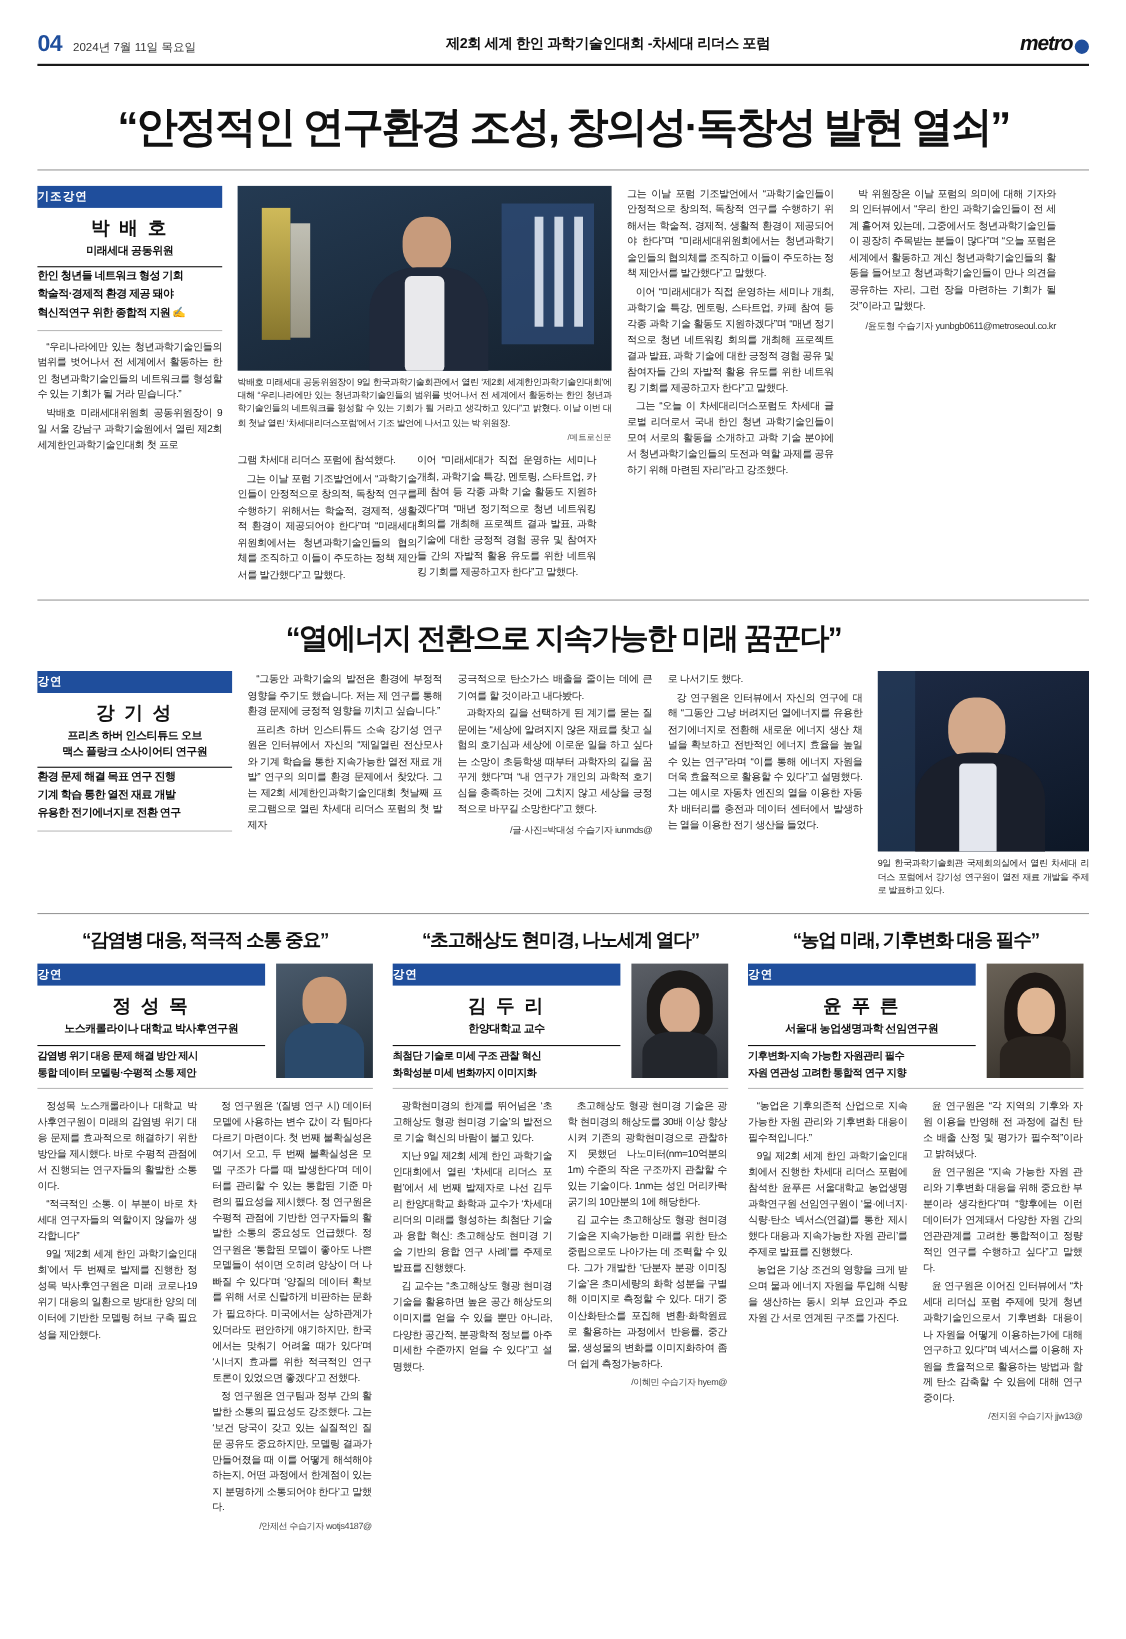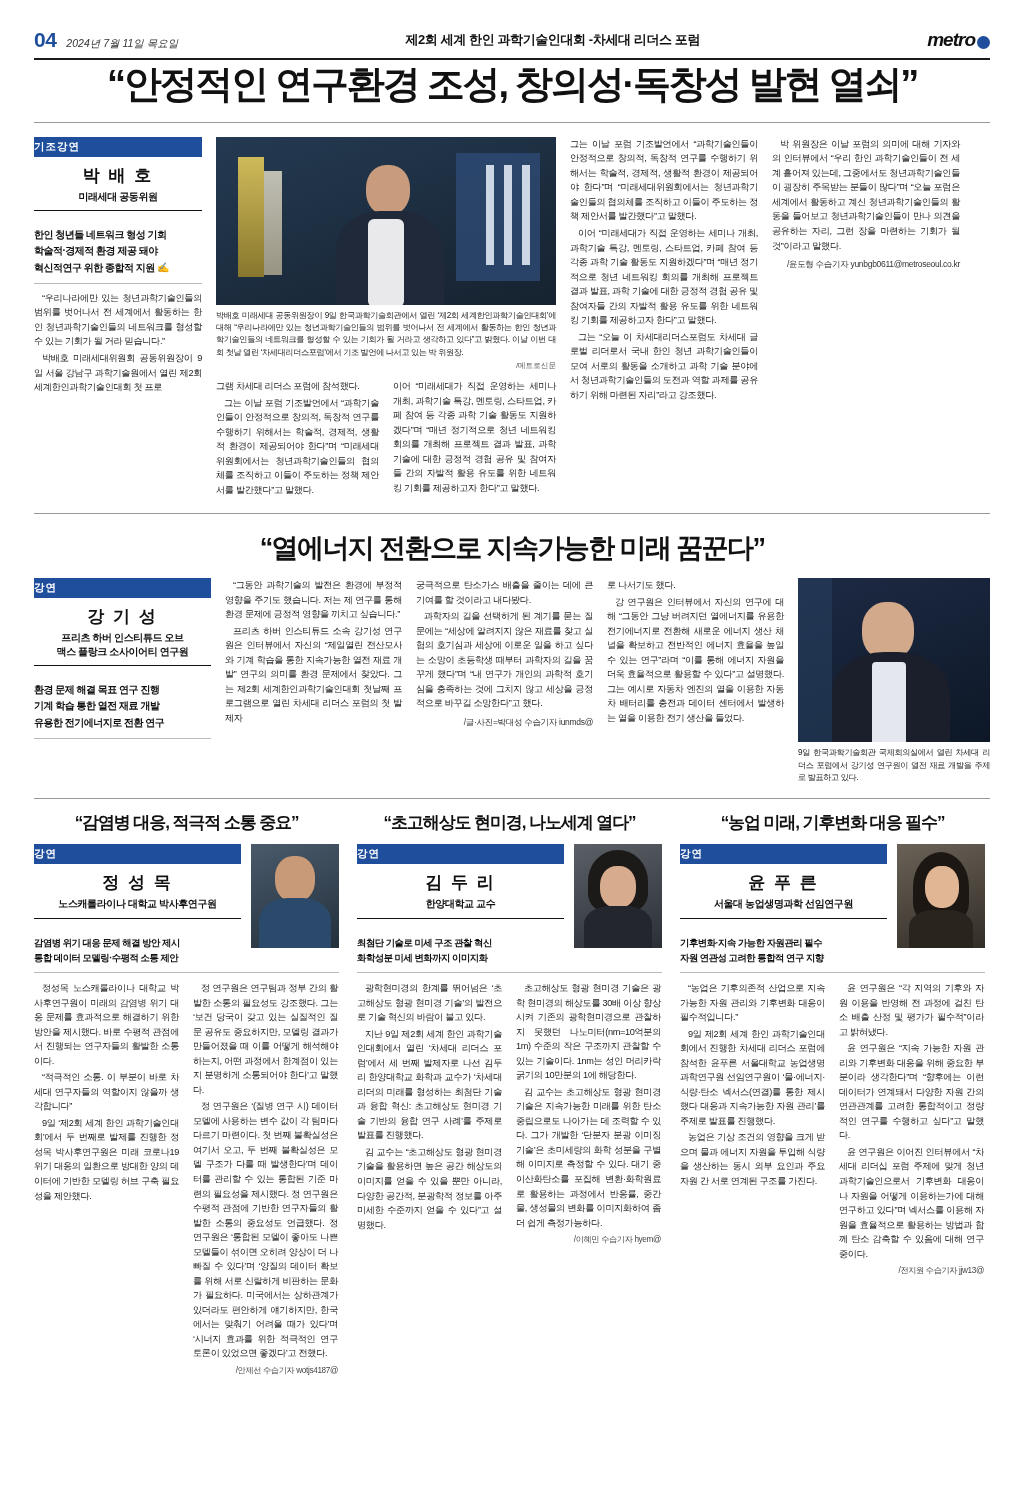--- a/index.html
+++ b/index.html
@@ -19,33 +19,33 @@
   }
 
   
   .masthead {
     display: flex; align-items: center; justify-content: space-between;
     padding-bottom: 6px;
     border-bottom: 2px solid #1a1a1a;
   }
   .mh-left { display: flex; align-items: baseline; gap: 10px; }
   .page-num { font-size: 21px; font-weight: bold; color: #1f4e9c; letter-spacing: -0.5px; }
-  .mh-date { font-size: 10.5px; color: #333; font-style: italic; }
+  .mh-date { font-size: 10.5px; color: #333; }
   .mh-center { font-size: 13px; font-weight: bold; letter-spacing: -0.4px; color: #111; }
   .mh-right { display: flex; align-items: center; gap: 2px; }
   .metro-word { font-size: 19px; font-weight: bold; font-style: italic; letter-spacing: -1px; color: #111; }
   .metro-dot {
     width: 13px; height: 13px; border-radius: 50%;
     background: #1f4e9c; display: inline-block;
     position: relative; top: 2px;
   }
 
   
   .headline {
-    margin-top: 4px;
+    margin-top: 36px;
     font-size: 38px;
     font-weight: bold;
     letter-spacing: -2.2px;
     text-align: center;
     color: #111;
     line-height: 1.1;
   }
   .rule-under-headline {
     margin-top: 16px;
     border-bottom: 1px solid #999;
@@ -88,21 +88,21 @@
     margin-top: 3px;
     color: #111;
     line-height: 1.35;
   }
   .spk-rule { border-bottom: 1px solid #111; margin-top: 7px; }
   .spk-points {
     font-size: 10px;
     font-weight: bold;
     letter-spacing: -0.5px;
     line-height: 1.62;
-    margin-top: 16px;
+    margin-top: 1px;
     color: #111;
   }
   .spk-rule2 { border-bottom: 1px solid #bbb; margin-top: 7px; }
 
   
   .sec1 { margin-top: 14px; display: flex; gap: 14px; }
   .s1-c1 { width: 168px; }
   .s1-c2 { width: 340px; }
   .s1-c3 { width: 188px; }
   .s1-c4 { width: 188px; }
@@ -210,21 +210,21 @@
         <div class="p-figure" style="left:150px;top:28px;width:44px;height:50px;background:#c79b7c;border-radius:45%;"></div>
         <div class="p-figure" style="left:120px;top:74px;width:108px;height:96px;background:#20293a;border-radius:40% 40% 0 0;"></div>
         <div class="p-figure" style="left:152px;top:82px;width:36px;height:88px;background:#e9e9ec;border-radius:6px;"></div>
         <div style="position:absolute;right:16px;top:16px;width:84px;height:128px;background:#2f4c78;opacity:.75;"></div>
         <div style="position:absolute;right:26px;top:28px;width:8px;height:100px;background:#dfe7f2;opacity:.9;"></div>
         <div style="position:absolute;right:44px;top:28px;width:8px;height:100px;background:#dfe7f2;opacity:.9;"></div>
         <div style="position:absolute;right:62px;top:28px;width:8px;height:100px;background:#dfe7f2;opacity:.9;"></div>
       </div>
       <div class="photo-cap">박배호 미래세대 공동위원장이 9일 한국과학기술회관에서 열린 ‘제2회 세계한인과학기술인대회’에 대해 “우리나라에만 있는 청년과학기술인들의 범위를 벗어나서 전 세계에서 활동하는 한인 청년과학기술인들의 네트워크를 형성할 수 있는 기회가 될 거라고 생각하고 있다”고 밝혔다. 이날 이번 대회 첫날 열린 ‘차세대리더스포럼’에서 기조 발언에 나서고 있는 박 위원장.</div>
       <div class="credit">/메트로신문</div>
-      <div style="display:flex;gap:14px;margin-top:8px;">
+      <div style="display:flex;margin-top:8px;">
         <div class="col-text" style="width:163px;">
           <p class="noind">그램 차세대 리더스 포럼에 참석했다.</p>
           <p>그는 이날 포럼 기조발언에서 “과학기술인들이 안정적으로 창의적, 독창적 연구를 수행하기 위해서는 학술적, 경제적, 생활적 환경이 제공되어야 한다”며 “미래세대위원회에서는 청년과학기술인들의 협의체를 조직하고 이들이 주도하는 정책 제안서를 발간했다”고 말했다.</p>
         </div>
         <div class="col-text" style="width:163px;">
           <p class="noind">이어 “미래세대가 직접 운영하는 세미나 개최, 과학기술 특강, 멘토링, 스타트업, 카페 참여 등 각종 과학 기술 활동도 지원하겠다”며 “매년 정기적으로 청년 네트워킹 회의를 개최해 프로젝트 결과 발표, 과학 기술에 대한 긍정적 경험 공유 및 참여자들 간의 자발적 활용 유도를 위한 네트워킹 기회를 제공하고자 한다”고 말했다.</p>
         </div>
       </div>
     </div>
 
@@ -321,22 +321,22 @@
         </div>
       </div>
       <div class="spk-rule2"></div>
       <div class="story-body">
         <div class="col-text">
           <p>정성목 노스캐롤라이나 대학교 박사후연구원이 미래의 감염병 위기 대응 문제를 효과적으로 해결하기 위한 방안을 제시했다. 바로 수평적 관점에서 진행되는 연구자들의 활발한 소통이다.</p>
           <p>“적극적인 소통. 이 부분이 바로 차세대 연구자들의 역할이지 않을까 생각합니다”</p>
           <p>9일 ‘제2회 세계 한인 과학기술인대회’에서 두 번째로 발제를 진행한 정성목 박사후연구원은 미래 코로나19 위기 대응의 일환으로 방대한 양의 데이터에 기반한 모델링 허브 구축 필요성을 제안했다.</p>
         </div>
         <div class="col-text">
+          <p>정 연구원은 ‘(질병 연구 시) 데이터 모델에 사용하는 변수 값이 각 팀마다 다르기 마련이다. 첫 번째 불확실성은 여기서 오고, 두 번째 불확실성은 모델 구조가 다를 때 발생한다’며 데이터를 관리할 수 있는 통합된 기준 마련의 필요성을 제시했다. 정 연구원은 수평적 관점에 기반한 연구자들의 활발한 소통의 중요성도 언급했다. 정 연구원은 ‘통합된 모델이 좋아도 나쁜 모델들이 섞이면 오히려 양상이 더 나빠질 수 있다’며 ‘양질의 데이터 확보를 위해 서로 신랄하게 비판하는 문화가 필요하다. 미국에서는 상하관계가 있더라도 편안하게 얘기하지만, 한국에서는 맞춰기 어려울 때가 있다’며 ‘시너지 효과를 위한 적극적인 연구 토론이 있었으면 좋겠다’고 전했다.</p>
           <p>정 연구원은 연구팀과 정부 간의 활발한 소통의 필요성도 강조했다. 그는 ‘보건 당국이 갖고 있는 실질적인 질문 공유도 중요하지만, 모델링 결과가 만들어졌을 때 이를 어떻게 해석해야 하는지, 어떤 과정에서 한계점이 있는지 분명하게 소통되어야 한다’고 말했다.</p>
-          <p>정 연구원은 ‘(질병 연구 시) 데이터 모델에 사용하는 변수 값이 각 팀마다 다르기 마련이다. 첫 번째 불확실성은 여기서 오고, 두 번째 불확실성은 모델 구조가 다를 때 발생한다’며 데이터를 관리할 수 있는 통합된 기준 마련의 필요성을 제시했다. 정 연구원은 수평적 관점에 기반한 연구자들의 활발한 소통의 중요성도 언급했다. 정 연구원은 ‘통합된 모델이 좋아도 나쁜 모델들이 섞이면 오히려 양상이 더 나빠질 수 있다’며 ‘양질의 데이터 확보를 위해 서로 신랄하게 비판하는 문화가 필요하다. 미국에서는 상하관계가 있더라도 편안하게 얘기하지만, 한국에서는 맞춰기 어려울 때가 있다’며 ‘시너지 효과를 위한 적극적인 연구 토론이 있었으면 좋겠다’고 전했다.</p>
           <div class="story-credit">/안제선 수습기자 wotjs4187@</div>
         </div>
       </div>
     </div>
 
     <div class="story">
       <div class="story-head">“초고해상도 현미경, 나노세계 열다”</div>
       <div class="story-top">
         <div class="story-info">
           <div class="label-bar">강연</div>

